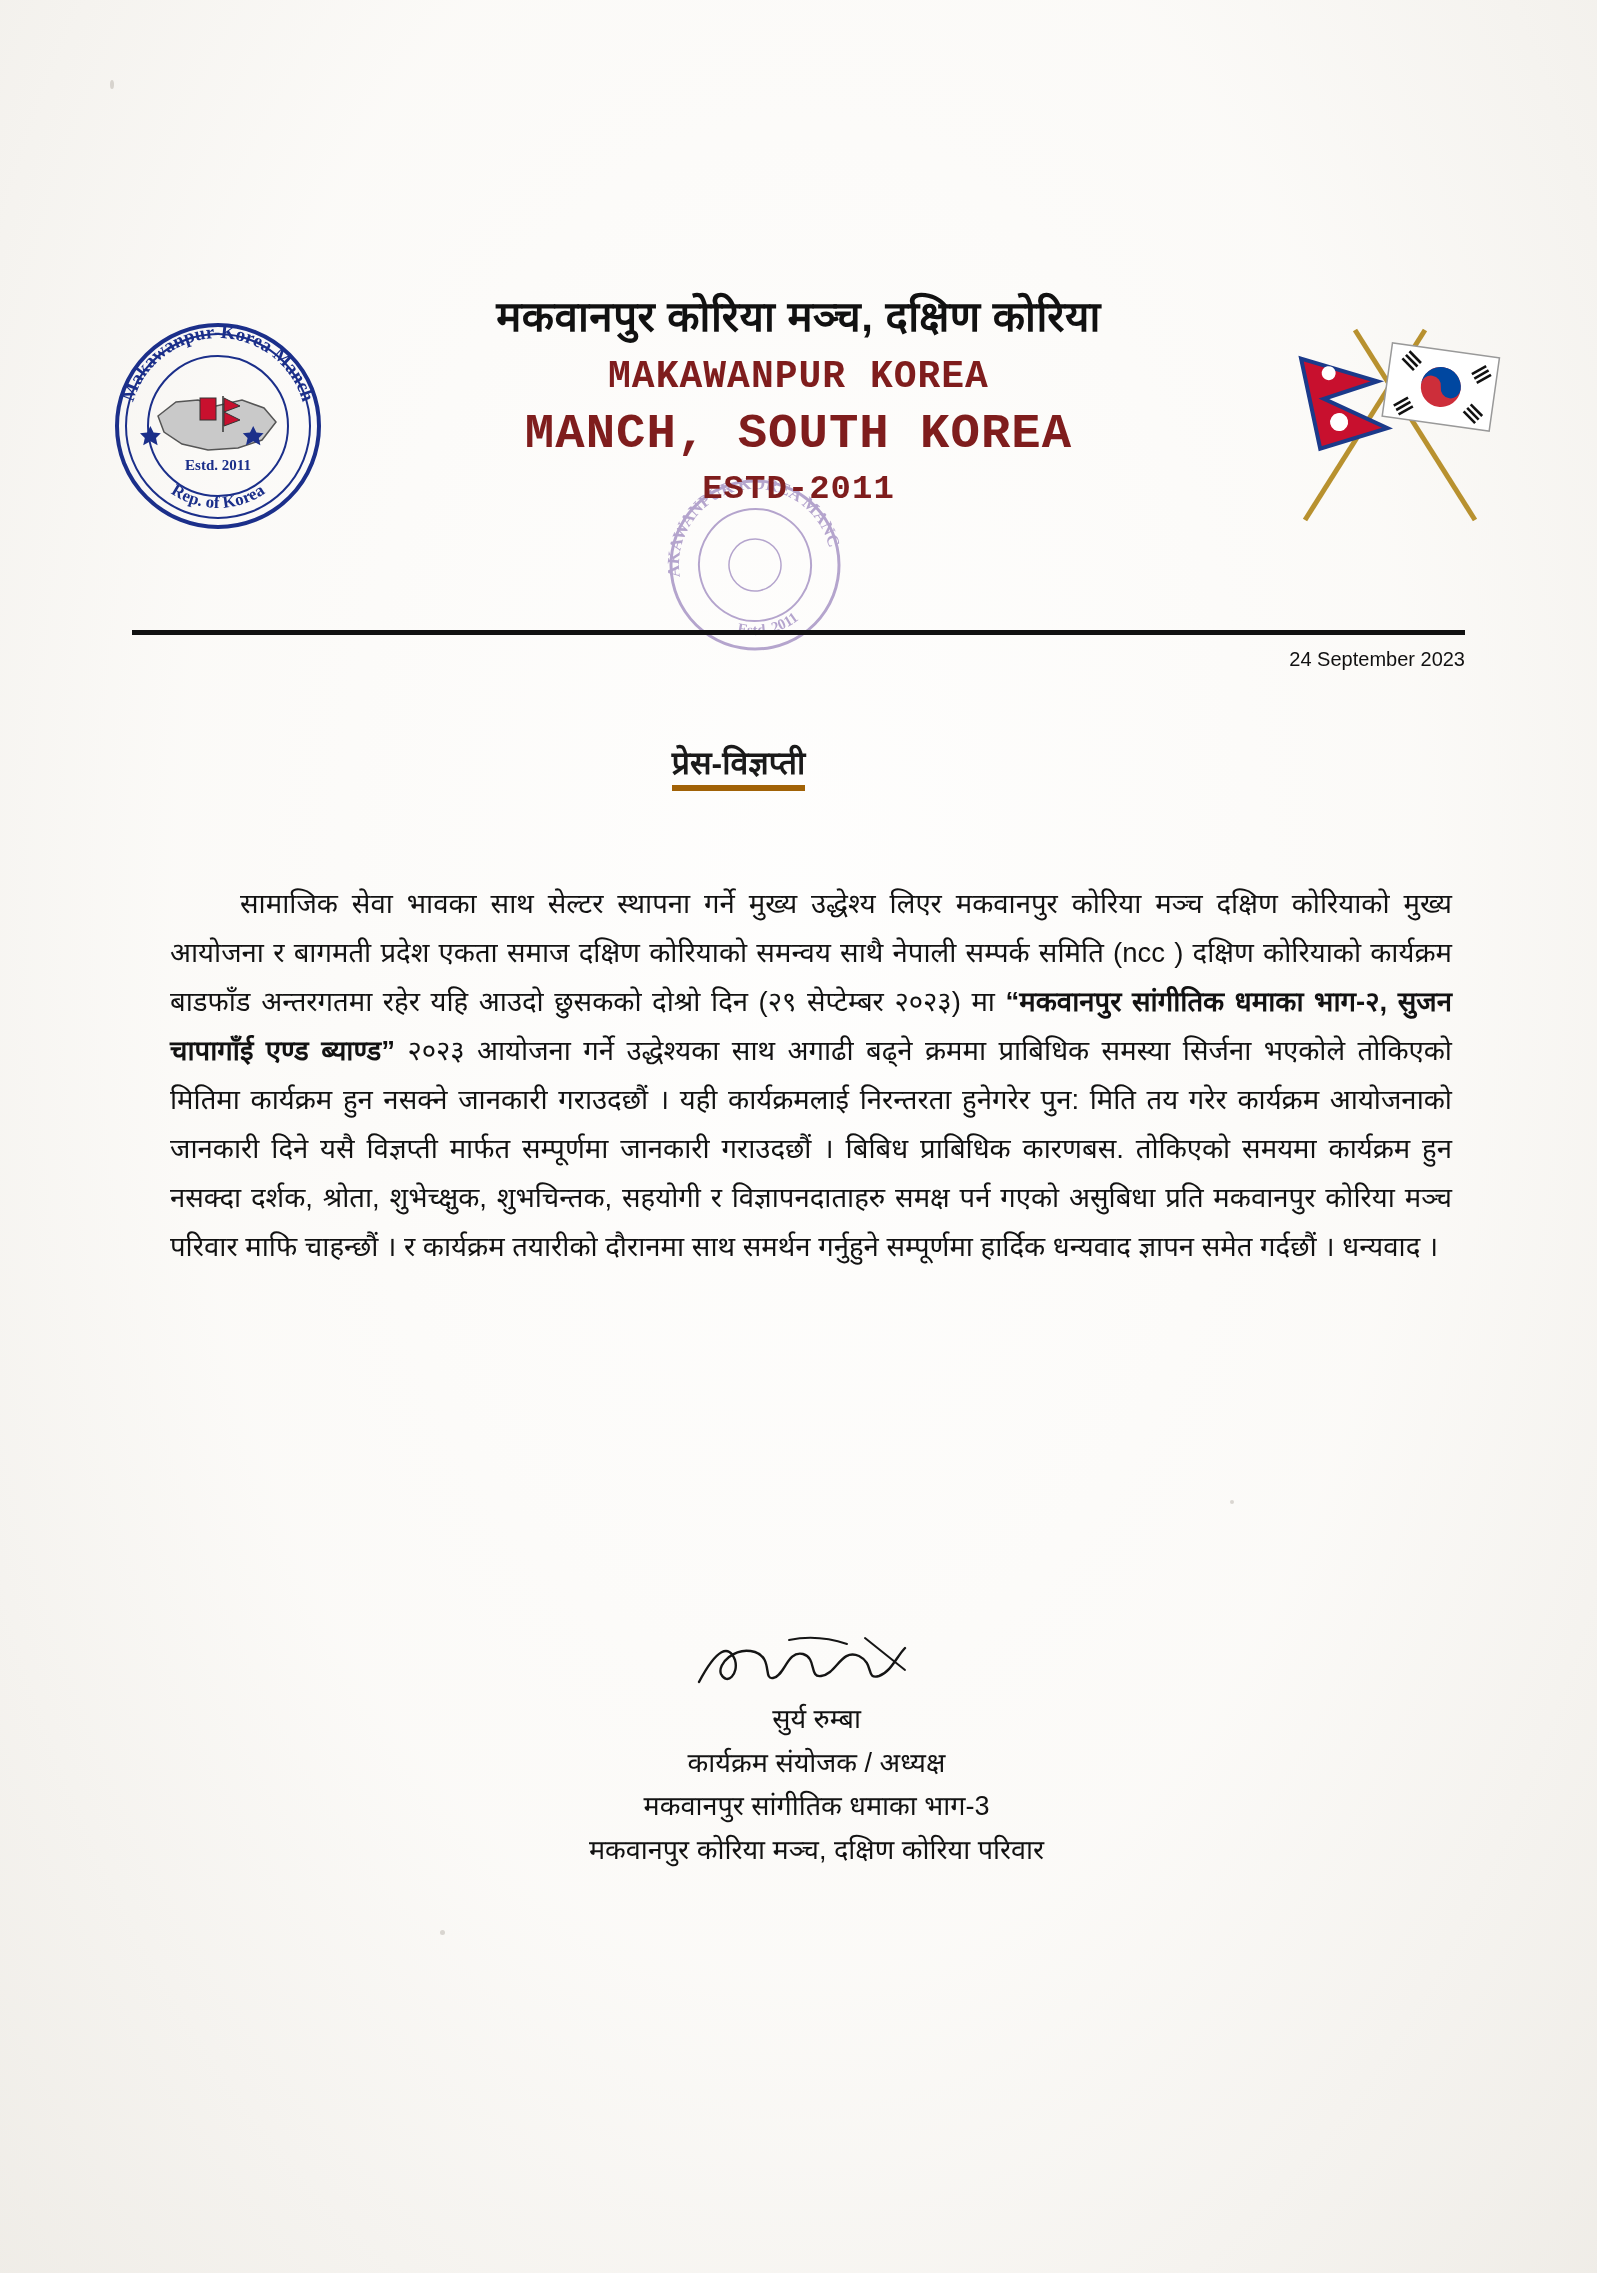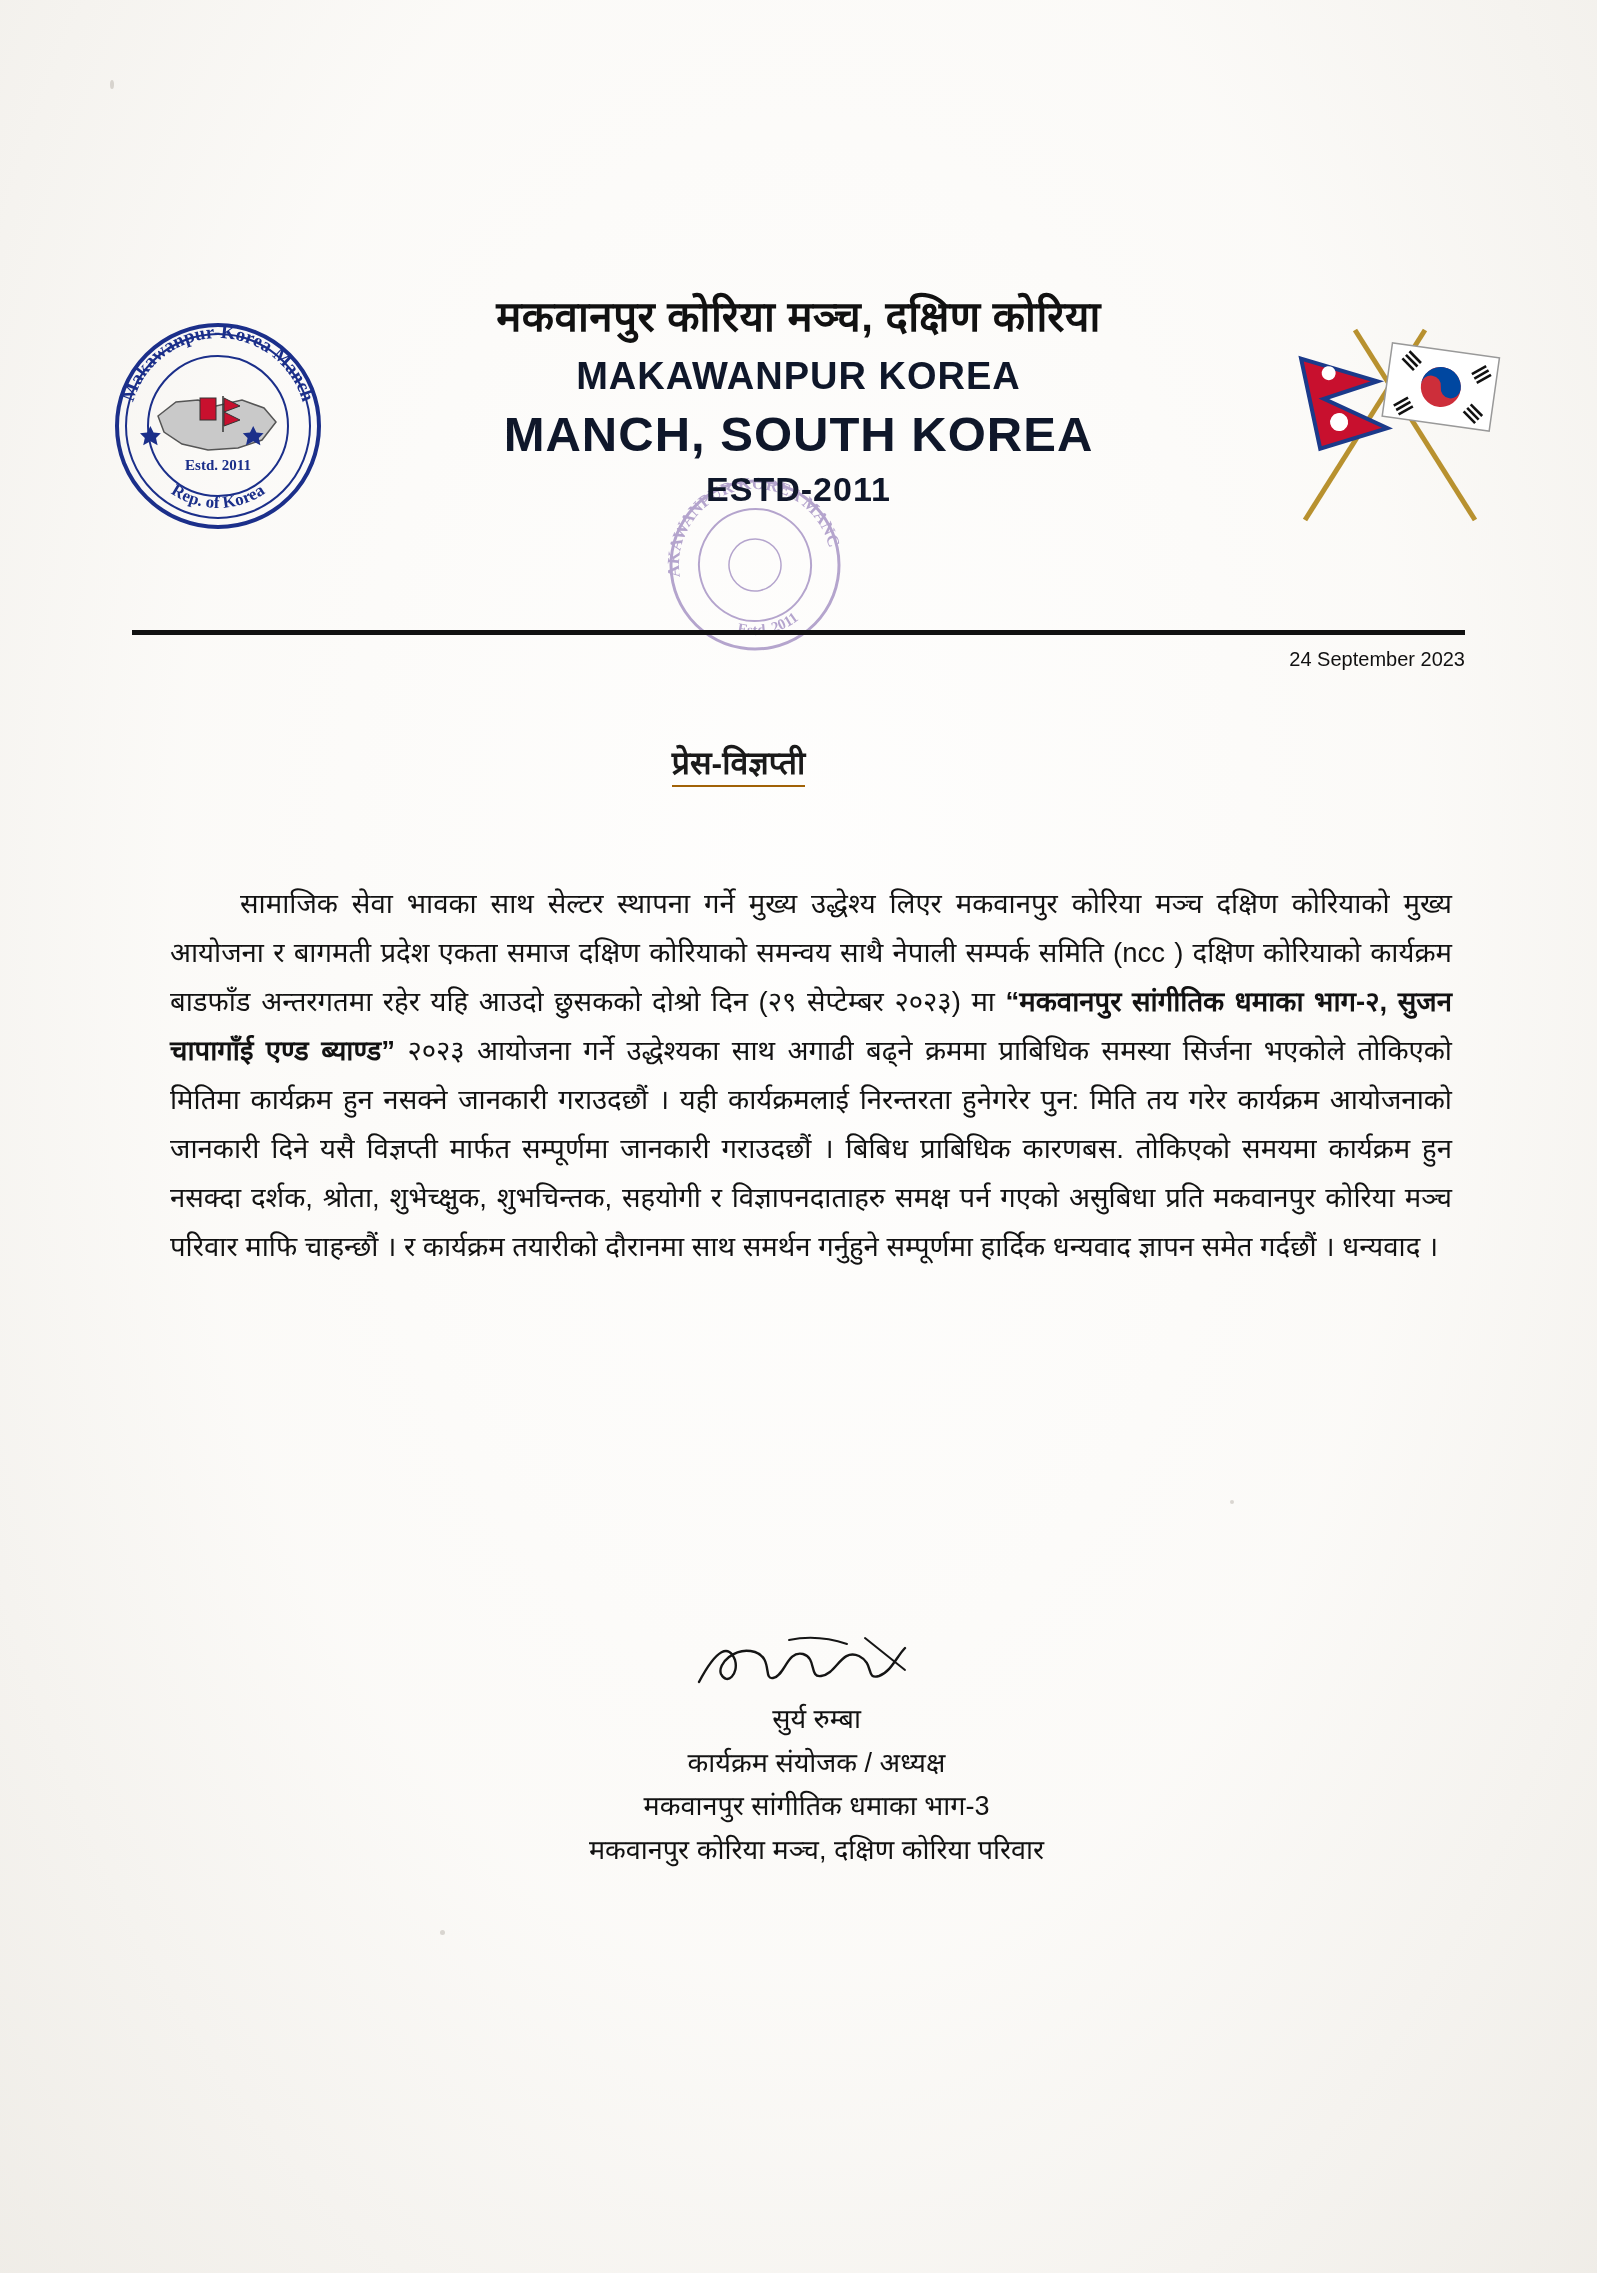--- a/index.html
+++ b/index.html
@@ -46,23 +46,23 @@
   }
   .title-np {
     margin-top: 16px;
     font-family: "Liberation Sans", sans-serif;
     font-weight: bold;
     font-size: 42px;
     letter-spacing: .5px;
     color: #111;
   }
   .title-en1, .title-en2, .title-en3 {
-    font-family: Liberation Sans, sans-serif;
+    font-family: Liberation Mono, monospace;
     font-weight: bold;
-    color: #0f172a;
+    color: #7f1d1d;
   }
   .title-en1 { margin-top: 12px; font-size: 38px; letter-spacing: 1px; }
   .title-en2 { margin-top: 8px; font-size: 49px; letter-spacing: 1px; }
   .title-en3 { margin-top: 8px; font-size: 34px; letter-spacing: 1px; }
 
   .rule {
     position: absolute;
     left: 132px;
     right: 132px;
     top: 630px;
@@ -115,21 +115,21 @@
   
   .subject {
     position: absolute;
     left: 0; right: 0;
     top: 740px;
     text-align: center;
   }
   .subject span {
     font-size: 32px;
     font-weight: bold;
-    border-bottom: 2px solid #a16207;
+    border-bottom: 6px solid #a16207;
     padding-bottom: 2px;
     display: inline-block;
     margin-left: -120px;
   }
 
   
   .body {
     position: absolute;
     left: 170px;
     right: 145px;

